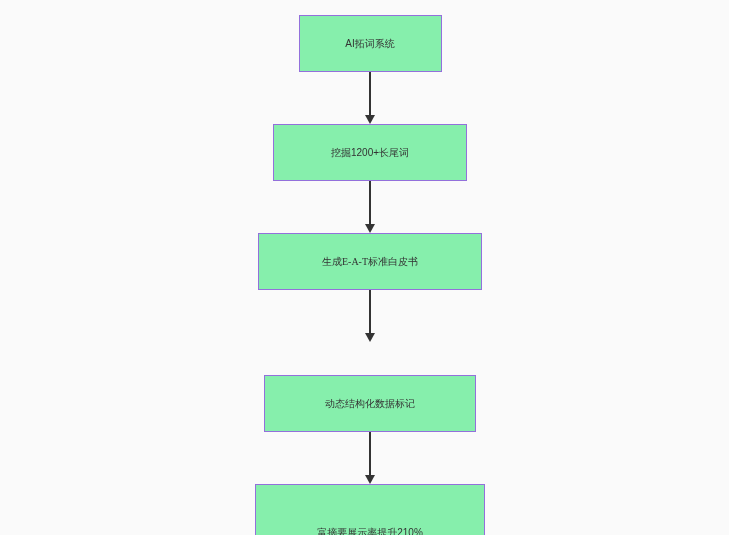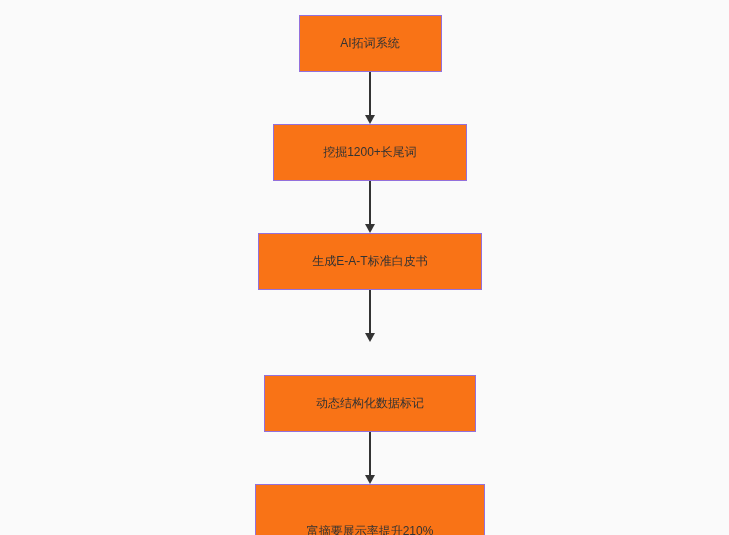--- a/index.html
+++ b/index.html
@@ -16,34 +16,34 @@
     top: 15px;
     left: 0;
     width: 740px;
     display: flex;
     flex-direction: column;
     align-items: center;
   }
   .node {
     box-sizing: border-box;
     height: 57px;
-    background: #f97316;
+    background: #86efac;
     border: 1px solid #9370DB;
     color: #333333;
-    font-size: 12px;
+    font-size: 10px;
     display: flex;
     align-items: center;
     justify-content: center;
     text-align: center;
     white-space: nowrap;
     flex: none;
   }
   .node.n1 { width: 143px; }
   .node.n2 { width: 194px; }
-  .node.n3 { width: 224px; }
+  .node.n3 { width: 224px; font-family: Liberation Serif, serif; }
   .node.n4 { width: 212px; margin-top: 33px; }
   .node.n5 { width: 230px; align-items: flex-end; }
   .edge {
     height: 52px;
     width: 12px;
     display: flex;
     flex-direction: column;
     align-items: center;
     flex: none;
   }

